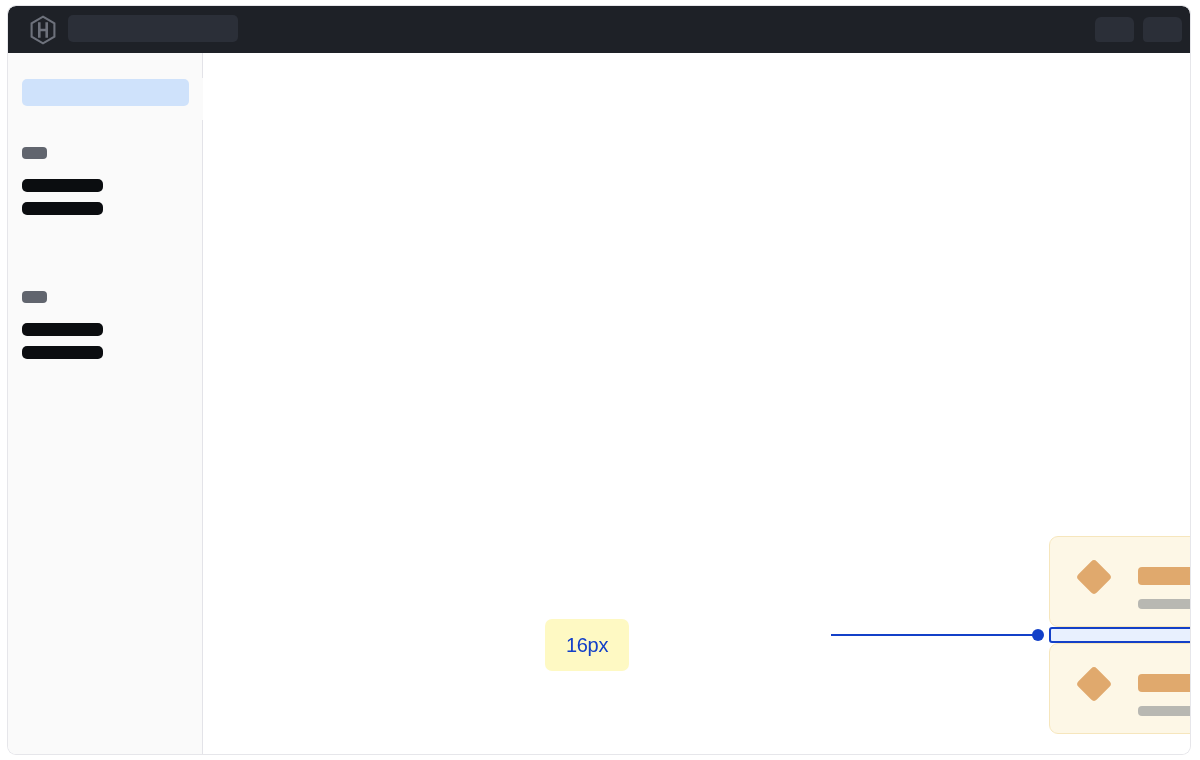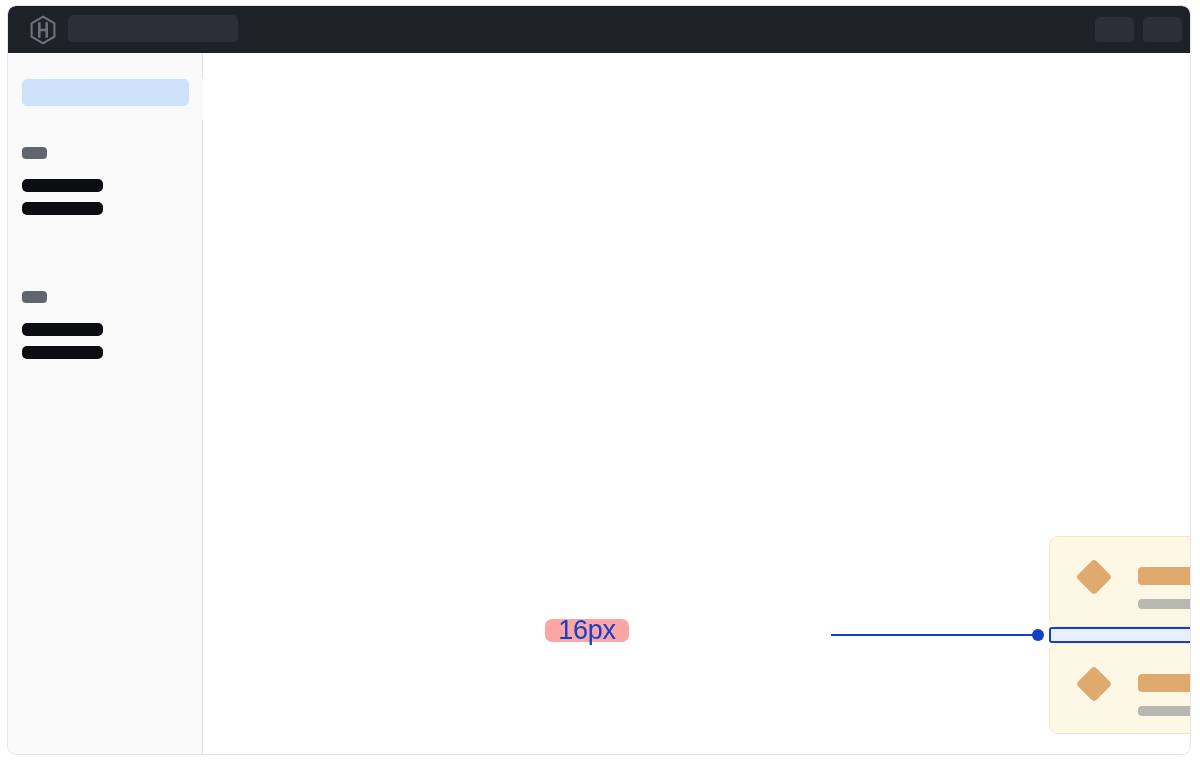--- a/index.html
+++ b/index.html
@@ -187,28 +187,28 @@
     width: 12px; height: 12px;
     background: #1340c8;
     border-radius: 50%;
   }
 
   #measure-value-badge {
     position: absolute;
     left: 342px;
     top: 566px;
     width: 84px;
-    height: 23px;
-    background: #fca5a5;
+    height: 52px;
+    background: #fef9c3;
     border-radius: 7px;
     display: flex;
     align-items: center;
     justify-content: center;
     color: #1340c8;
-    font-size: 27px;
+    font-size: 20px;
     font-family: "Liberation Sans", sans-serif;
     letter-spacing: -0.3px;
   }
 </style>
 </head>
 <body>
 
 <div id="app-window">
 
   <div id="top-bar">

